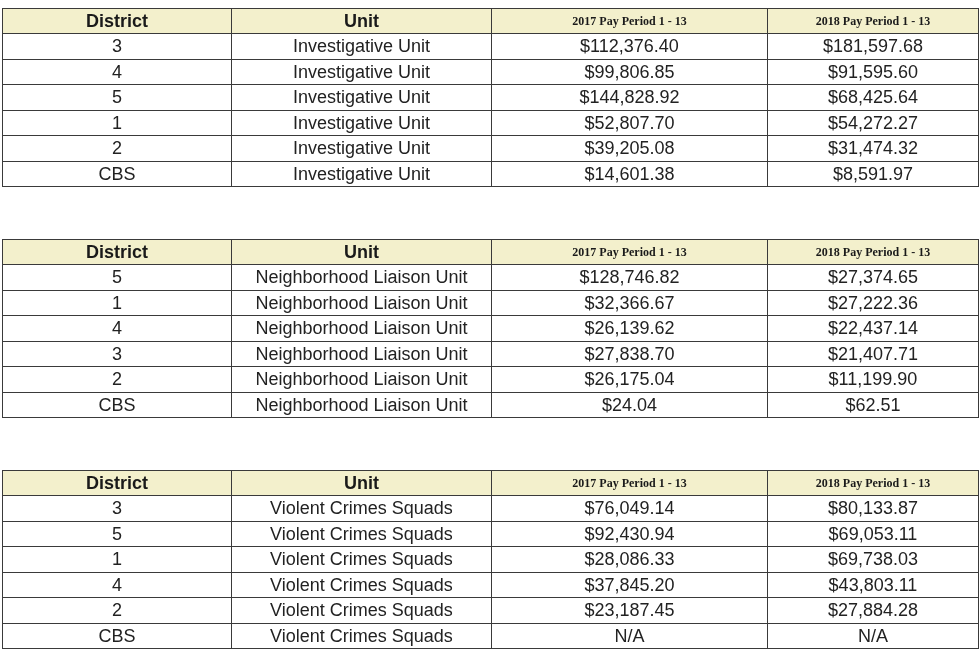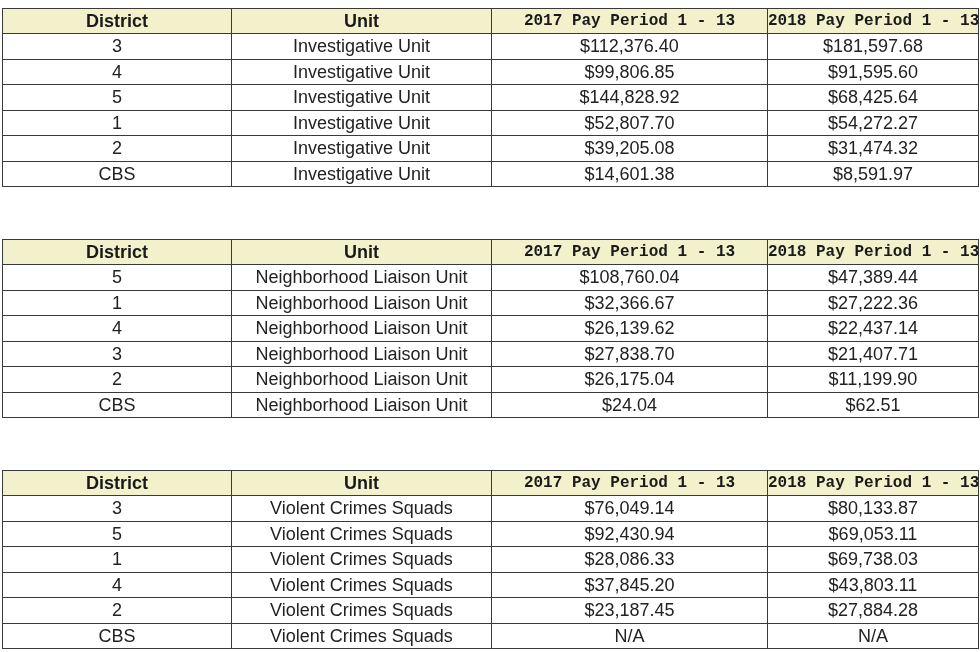--- a/index.html
+++ b/index.html
@@ -38,22 +38,22 @@
     .tbl th {
       background: #f3f0cc;
       font-weight: bold;
       height: 24px;
     }
     .tbl th.h-sans {
       font-family: "Liberation Sans", sans-serif;
       font-size: 18px;
     }
     .tbl th.h-serif {
-      font-family: Liberation Mono, monospace;
-      font-size: 16px;
+      font-family: Liberation Serif, serif;
+      font-size: 12px;
     }
     .tbl td {
       font-size: 18px;
       color: #222;
       background: #ffffff;
     }
     #table-1 { top: 8px; }
     #table-2 { top: 239px; }
     #table-3 { top: 470px; }
   </style>
@@ -127,22 +127,22 @@
       <th class="h-sans">District</th>
       <th class="h-sans">Unit</th>
       <th class="h-serif">2017 Pay Period 1 - 13</th>
       <th class="h-serif">2018 Pay Period 1 - 13</th>
     </tr>
   </thead>
   <tbody>
     <tr>
       <td>5</td>
       <td>Neighborhood Liaison Unit</td>
-      <td>$108,760.04</td>
-      <td>$47,389.44</td>
+      <td>$128,746.82</td>
+      <td>$27,374.65</td>
     </tr>
     <tr>
       <td>1</td>
       <td>Neighborhood Liaison Unit</td>
       <td>$32,366.67</td>
       <td>$27,222.36</td>
     </tr>
     <tr>
       <td>4</td>
       <td>Neighborhood Liaison Unit</td>

